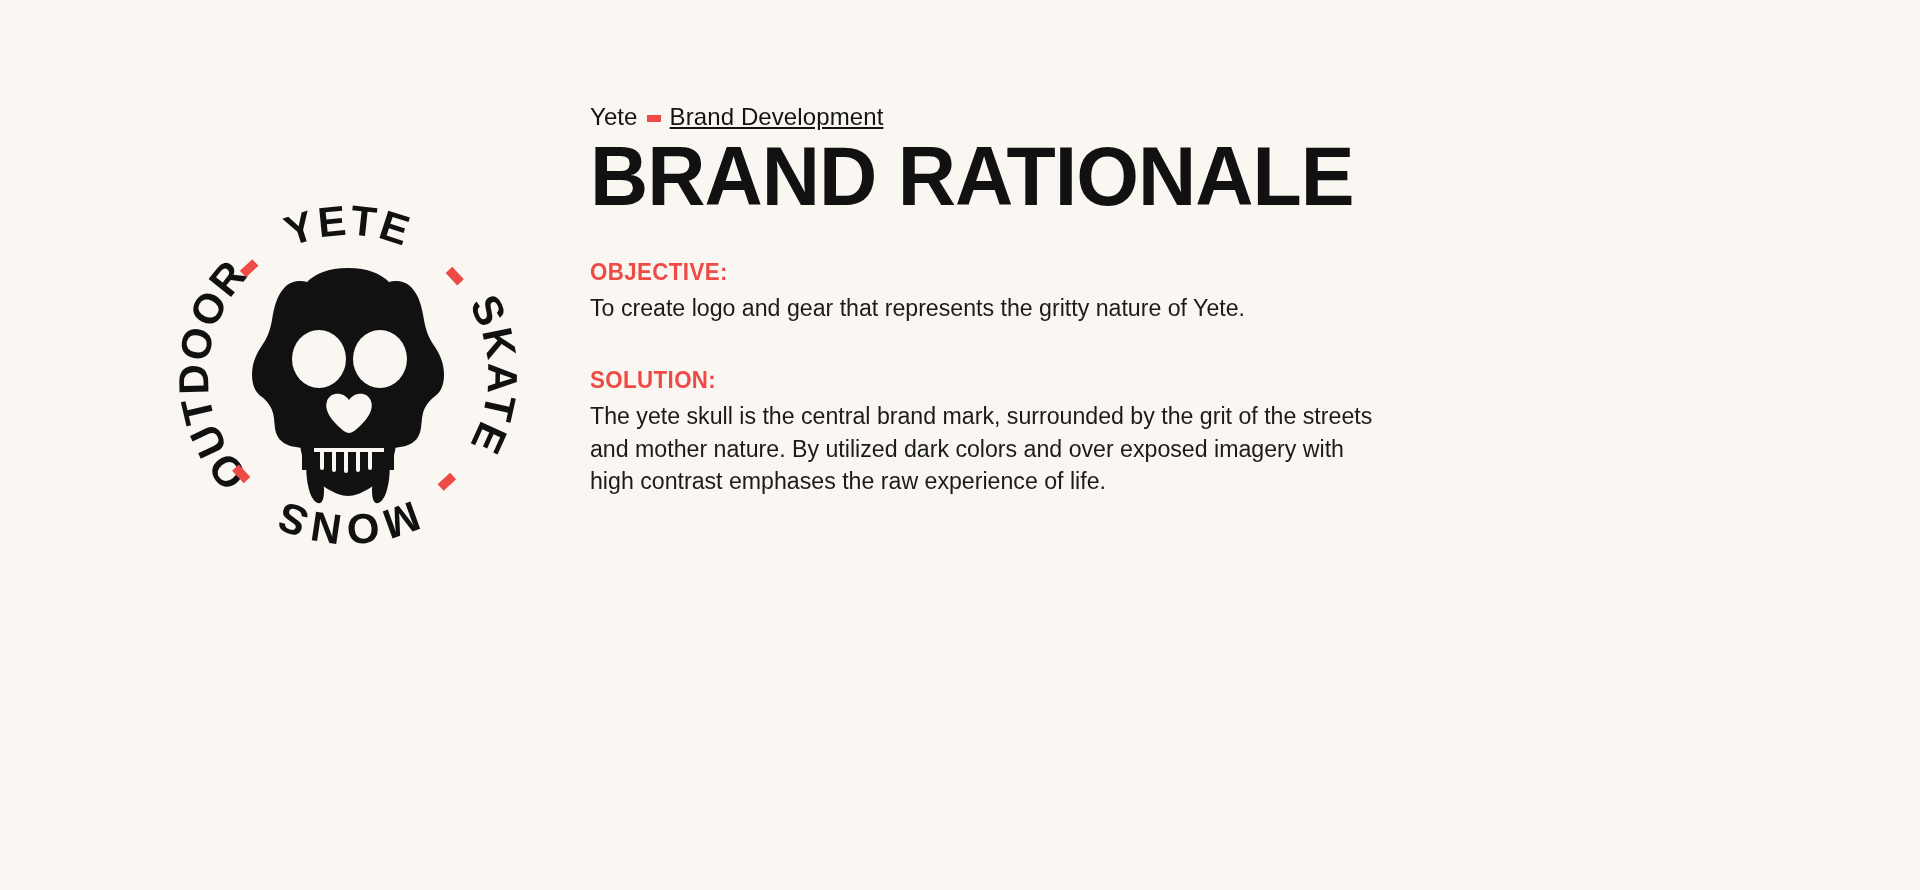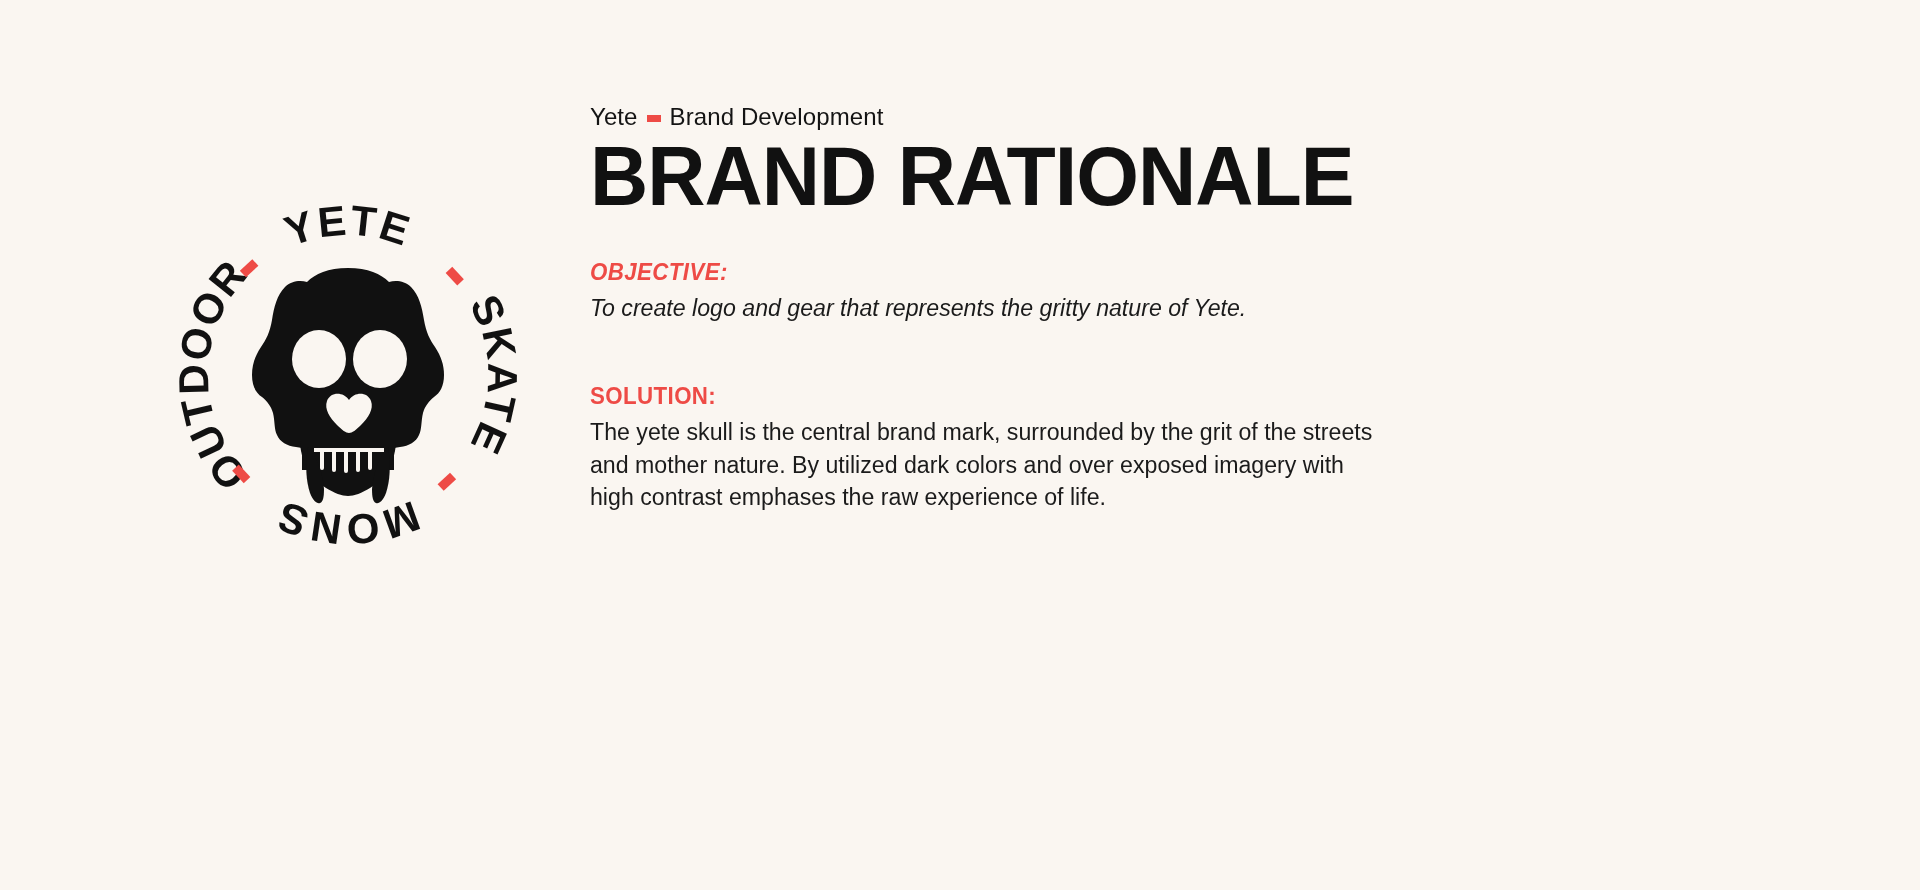--- a/index.html
+++ b/index.html
@@ -51,39 +51,39 @@
   .eyebrow .sep {
     display:inline-block;
     width:14px;
     height:7px;
     background:#EE4B46;
     margin:0 9px 0 9px;
     position:relative;
     top:1px;
     flex:0 0 auto;
   }
-  .eyebrow .sub { font-weight:400; }
+  .eyebrow .sub { font-weight:400;text-decoration:underline; }
 
   .headline {
     margin-top:8px;
     font-family:"Liberation Sans Narrow","Liberation Sans",sans-serif;
     font-weight:700;
     font-size:84px;
     line-height:0.92;
     letter-spacing:-1.0px;
     color:#111111;
     transform:scaleX(0.96);
     transform-origin:left center;
     white-space:nowrap;
   }
 
   .section { margin-top:0; }
   .section-gap-1 { margin-top:54px; }
-  .section-gap-2 { margin-top:44px;font-style:italic; }
-  .section-gap-3 { margin-top:60px; }
+  .section-gap-2 { margin-top:44px; }
+  .section-gap-3 { margin-top:44px; }
 
   .sec-head {
     font-family:"Liberation Sans Narrow","Liberation Sans",sans-serif;
     font-weight:700;
     font-size:23px;
     letter-spacing:0.4px;
     color:#EE4B46;
     line-height:1.1;
     transform:scaleX(0.97);
     transform-origin:left center;

